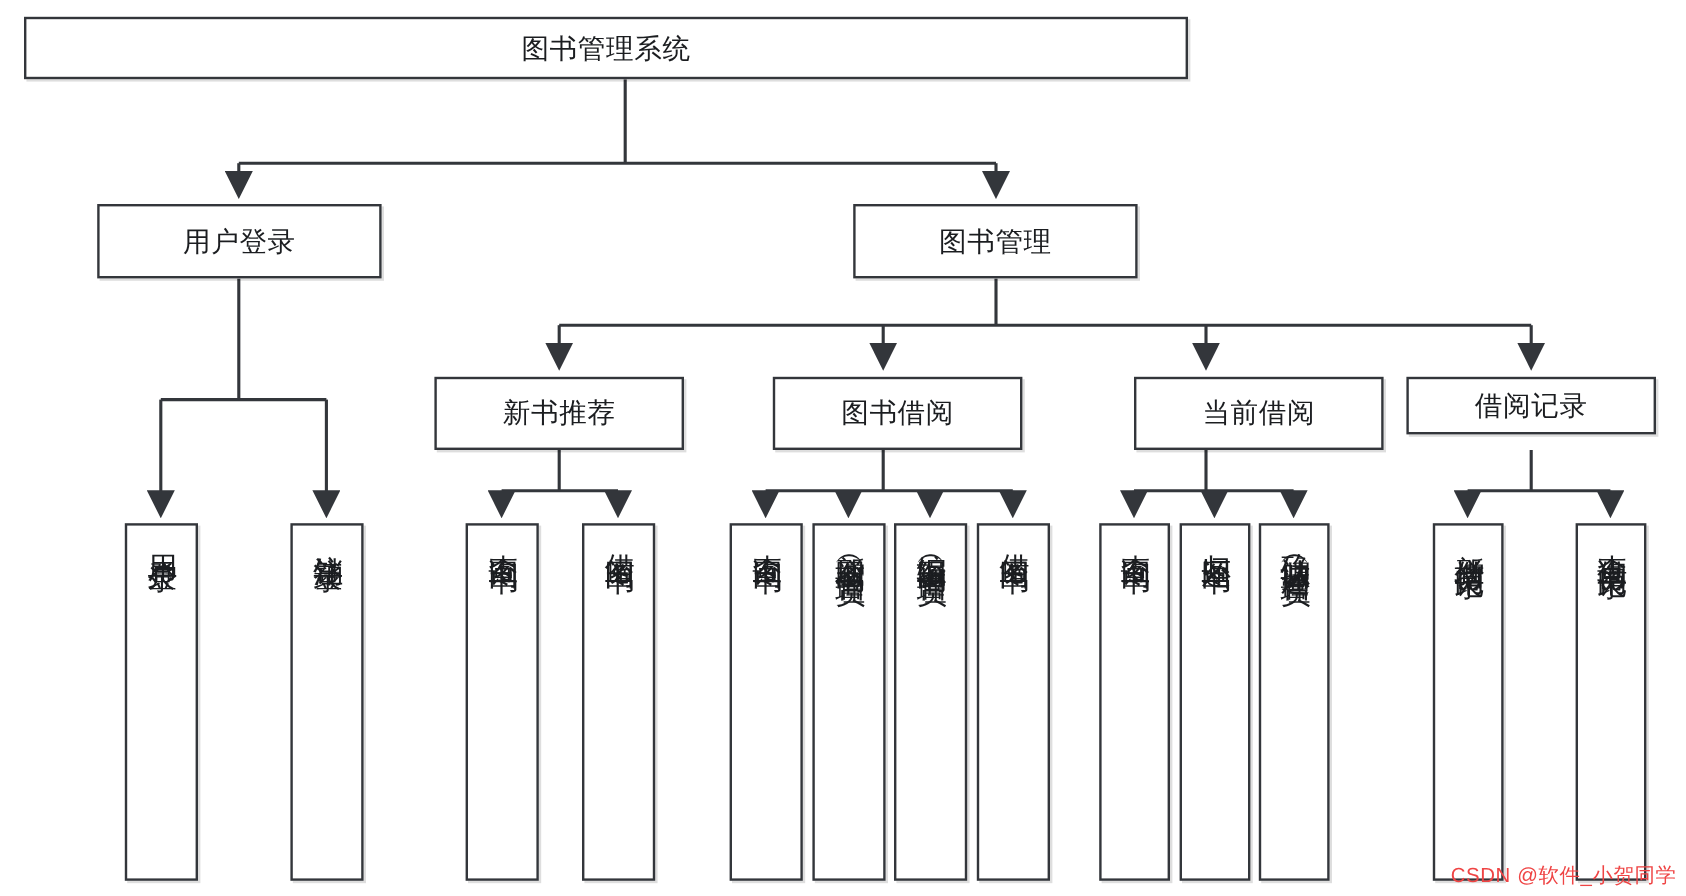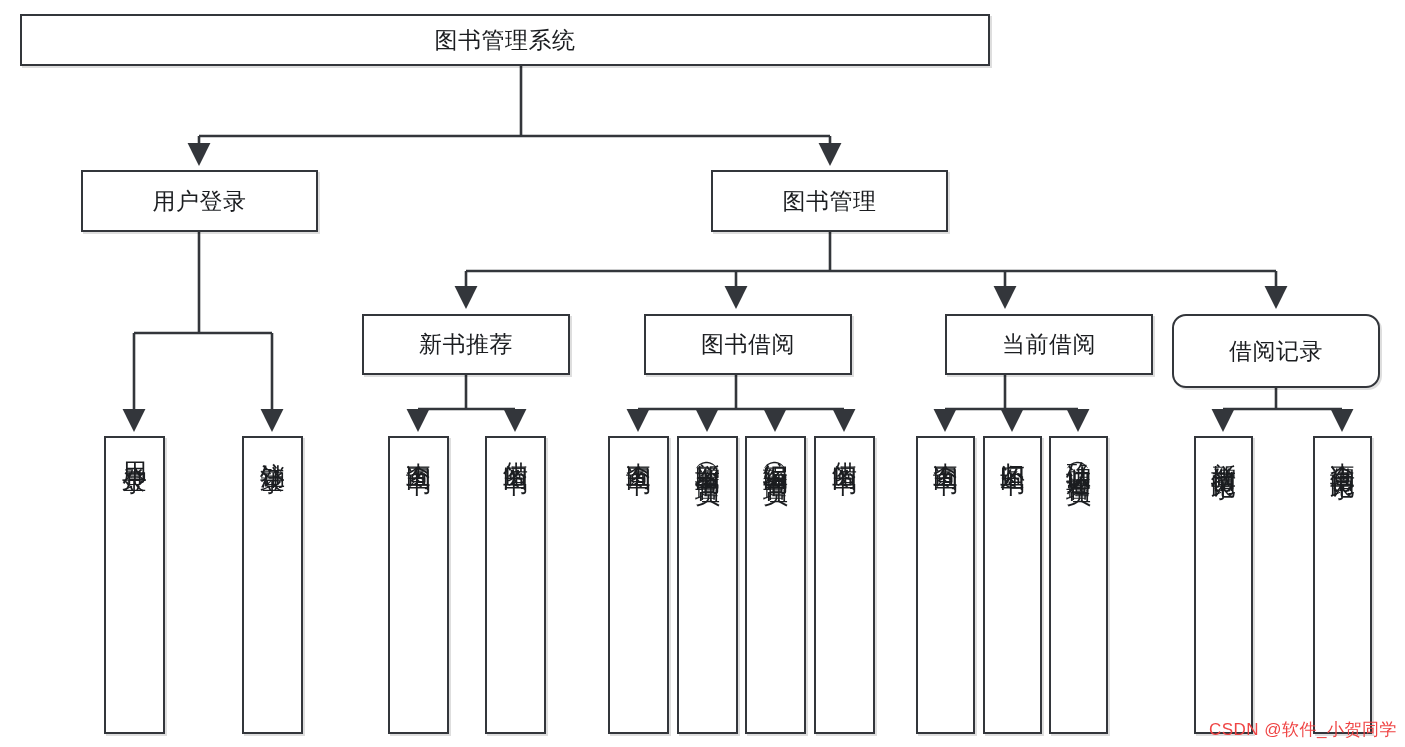--- a/index.html
+++ b/index.html
@@ -137,21 +137,21 @@
 
   <div class="node h" style="left:362px; top:314px; width:208px; height:61px;">
     <span class="lbl">新书推荐</span>
   </div>
   <div class="node h" style="left:632px; top:314px; width:208px; height:61px;margin-left:12px;">
     <span class="lbl">图书借阅</span>
   </div>
   <div class="node h" style="left:945px; top:314px; width:208px; height:61px;">
     <span class="lbl">当前借阅</span>
   </div>
-  <div class="node h" style="left:1172px; top:314px; width:208px; height:74px;border-radius:14px;">
+  <div class="node h" style="left:1172px; top:314px; width:208px; height:48px;">
     <span class="lbl">借阅记录</span>
   </div>
 
   <div class="node v" style="left:104px; top:436px; width:61px; height:298px;">
     <span class="lbl">用户登录</span>
   </div>
   <div class="node v" style="left:242px; top:436px; width:61px; height:298px;">
     <span class="lbl">注销登录</span>
   </div>
   <div class="node v" style="left:388px; top:436px; width:61px; height:298px;">

